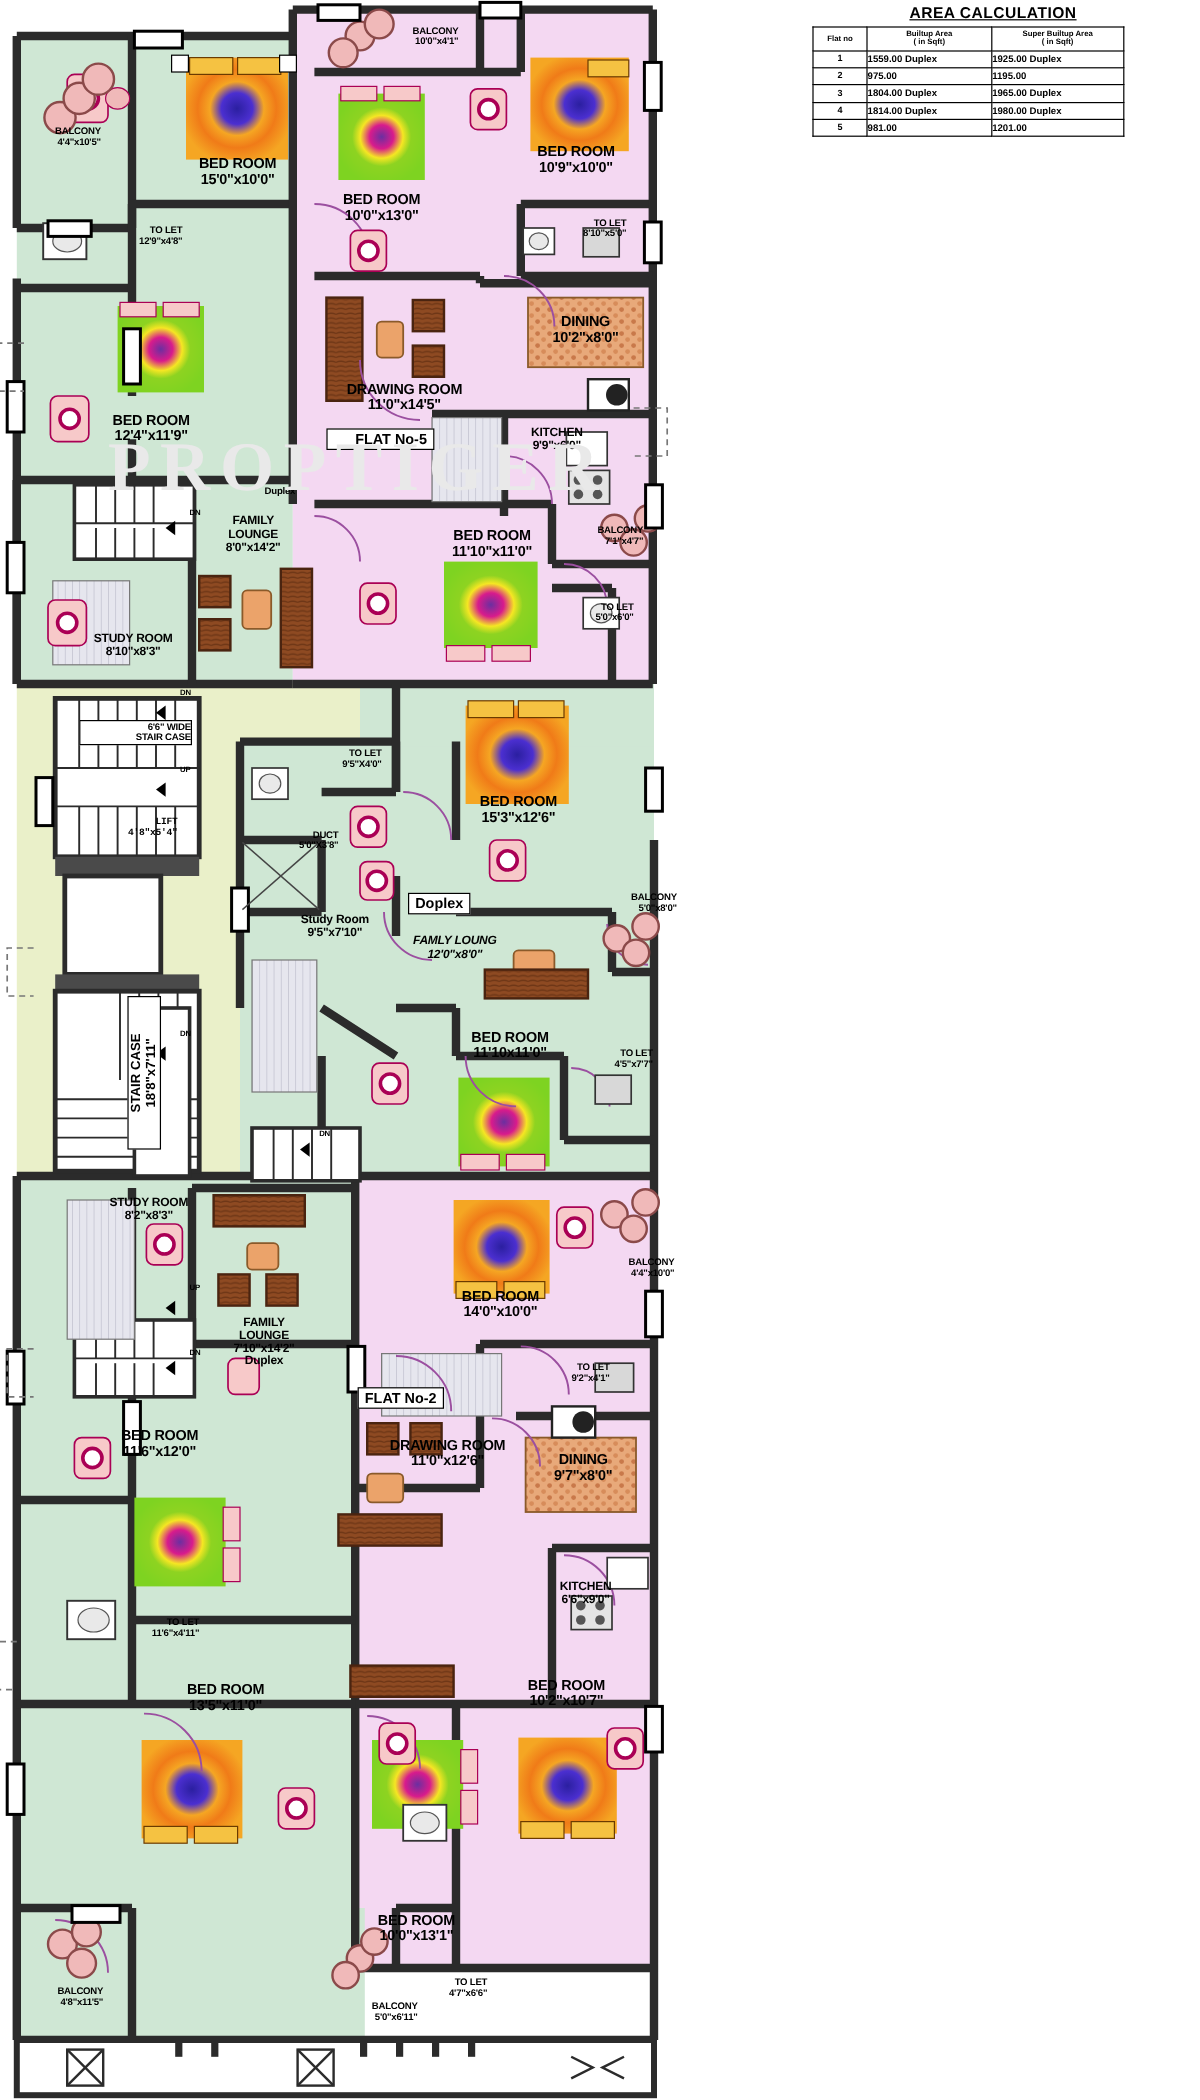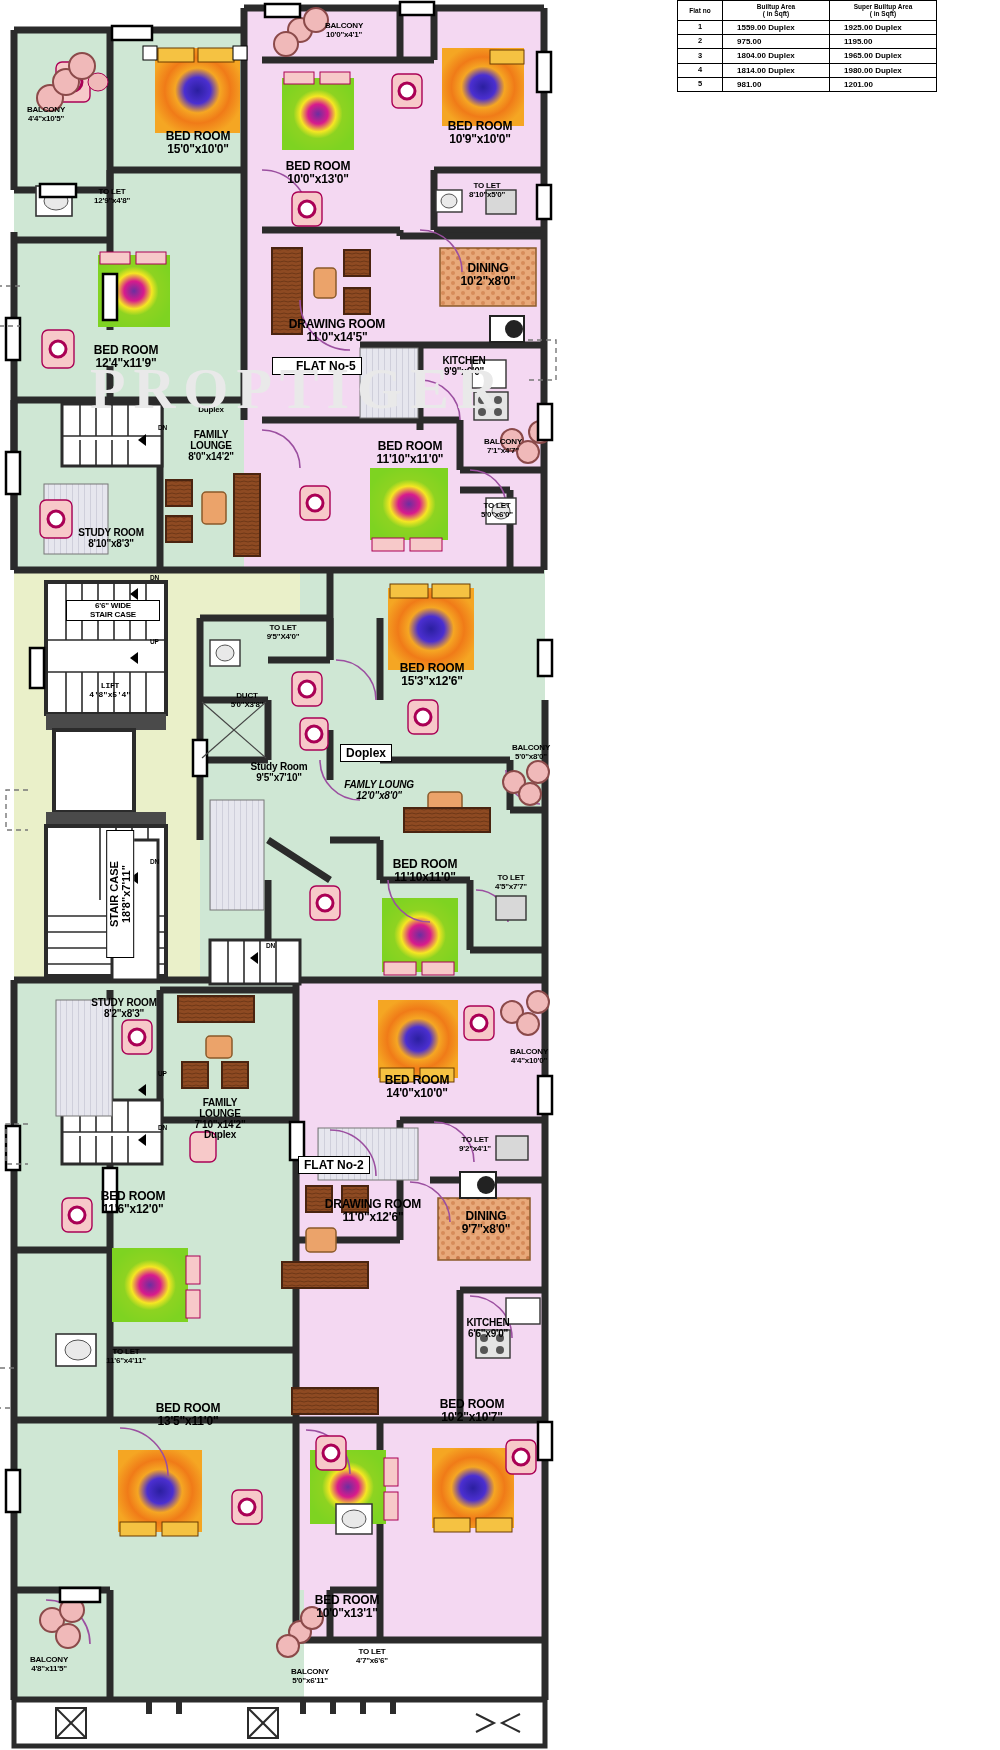--- a/index.html
+++ b/index.html
@@ -9,31 +9,31 @@
   
   #area-table-wrap{position:absolute;left:655px;top:0;width:345px;}
   #area-title{text-align:center;font-size:13px;font-weight:bold;
       letter-spacing:.4px;padding:3px 0 4px 0;text-decoration:underline;}
   table.area{border-collapse:collapse;width:260px;margin-left:22px;
       font-size:7.5px;}
   table.area th,table.area td{border:1px solid #000;padding:2px 3px;
       text-align:center;font-weight:bold;line-height:1.15;}
   table.area th{font-size:6.5px;}
   table.area td.flatno{width:38px;}
-  table.area td.val{text-align:left;padding-left:14px;font-size:8px;}
+  table.area td.val{text-align:left;padding-left:0;font-size:8px;}
   table.area th.h2,table.area th.h3{font-size:6.5px;}
 
   
   #plan{position:absolute;left:0;top:0;width:660px;height:1750px;}
   #plan svg{position:absolute;left:0;top:0;}
 
   .lbl{position:absolute;font-weight:bold;color:#000;text-align:center;
        line-height:1.08;white-space:nowrap;letter-spacing:-.2px;}
   .lbl.r{font-size:12px;}      
-  .lbl.s{font-size:8px;}       
+  .lbl.s{font-size:8px;text-align:right;}       
   .lbl.xs{font-size:6.5px;}
   .lbl.m{font-size:10px;}
 
   .boxlbl{position:absolute;border:1px solid #000;background:#fff;
      font-weight:bold;font-size:12px;padding:1px 5px;white-space:nowrap;}
 
   .vert{position:absolute;font-weight:bold;font-size:11px;
         writing-mode:vertical-rl;transform:rotate(180deg);
         background:#fff;border:1px solid #000;padding:3px 1px;
         text-align:center;line-height:1.1;}
@@ -42,20 +42,21 @@
       font-weight:bold;color:#e9e9e9;letter-spacing:8px;
       font-family:"Liberation Serif",serif;z-index:5;pointer-events:none;}
   .wm2{position:absolute;left:55px;top:1070px;font-size:58px;
       font-weight:bold;color:#ececec;letter-spacing:8px;
       font-family:"Liberation Serif",serif;z-index:5;pointer-events:none;}
 </style>
 </head>
 <body>
 
 <div id="area-table-wrap">
+  <div id="area-title">AREA CALCULATION</div>
   <table class="area">
     <thead>
       <tr>
         <th class="h1">Flat no</th>
         <th class="h2">
           <div>Builtup Area</div>
           <div>( in Sqft)</div>
         </th>
         <th class="h3">
           <div>Super Builtup Area</div>

